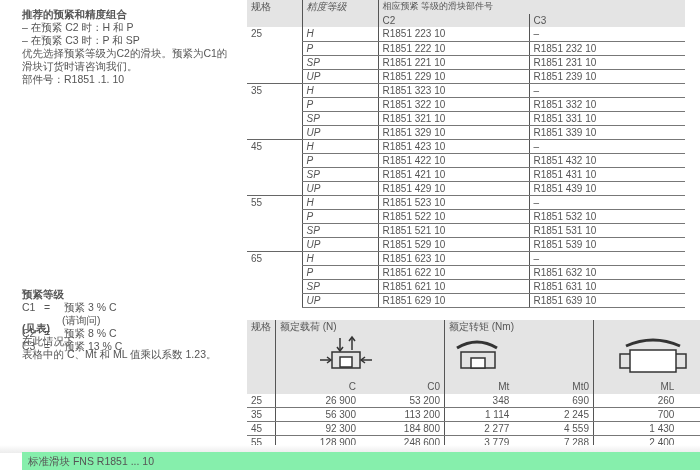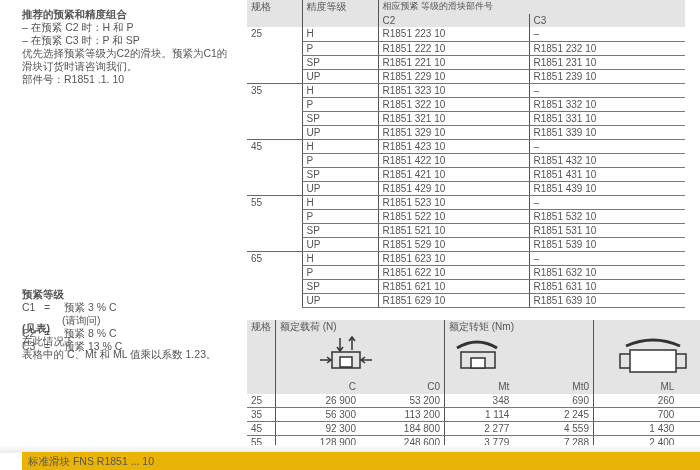--- a/index.html
+++ b/index.html
@@ -14,41 +14,41 @@
   .indent { padding-left: 40px; }
   .pl-row { display: flex; }
   .pl-row span.k { width: 22px; }
   .pl-row span.eq { width: 20px; }
 
   
   #t1 { position: absolute; left: 247px; top: 0px; width: 438px; border-collapse: collapse; font-size: 10px; color: #555; }
   #t1 th, #t1 td { text-align: left; font-weight: normal; padding: 0 4px; height: 13.7px; line-height: 13px; white-space: nowrap; }
   #t1 thead th { background: #e4e4e4; }
   #t1 .c-size { width: 55px; }
-  #t1 .c-grade { width: 76px; border-left: 1.5px solid #555; }
+  #t1 .c-grade { width: 76px; border-left: 1.5px solid #555; font-style: italic; }
   #t1 .c-c2 { width: 151px; border-left: 1.5px solid #555; }
   #t1 .c-c3 { border-left: 1.5px solid #555; }
   #t1 tbody td.c-grade, #t1 tbody td.c-c2, #t1 tbody td.c-c3 { border-bottom: 1.5px solid #777; }
   #t1 tbody tr.grp-start td { border-top: 1.5px solid #666; }
   #t1 .sub-c3 { border-left: 1.5px solid #555; }
 
   
   #t2wrap { position: absolute; left: 247px; top: 320px; width: 438px; }
   #t2 { width: 438px; border-collapse: collapse; font-size: 10px; color: #555; }
   #t2 th, #t2 td { font-weight: normal; padding: 0 4px; white-space: nowrap; }
   #t2 thead th { background: #e4e4e4; vertical-align: top; }
   #t2 td { height: 13.5px; line-height: 13px; text-align: right; border-bottom: 1.5px solid #777; }
   #t2 td.size { text-align: left; }
   #t2 .bl { border-left: 1.5px solid #555; margin-top: 48px; }
   #t2 .hdr-label { text-align: left; height: 14px; }
   #t2 .icon-row th { height: 46px; }
   #t2 .sym-row th { text-align: right; height: 14px; line-height: 14px; }
 
   
-  #footer { position: absolute; left: 22px; top: 452px; width: 678px; height: 18px; background: #eab308; font-size: 10.5px; line-height: 18px; padding-left: 6px; color: #555; }
+  #footer { position: absolute; left: 22px; top: 452px; width: 678px; height: 18px; background: #86efac; font-size: 10.5px; line-height: 18px; padding-left: 6px; color: #555; }
   #fade { position: absolute; left: 0; top: 445px; width: 700px; height: 8px; background: linear-gradient(#ffffff, #ececec); }
 
   svg { display: block; }
 </style>
 </head>
 <body>
 
 <div id="rec" class="left-block">
   <div class="title">推荐的预紧和精度组合</div>
   <div>– 在预紧 C2 时：H 和 P</div>

